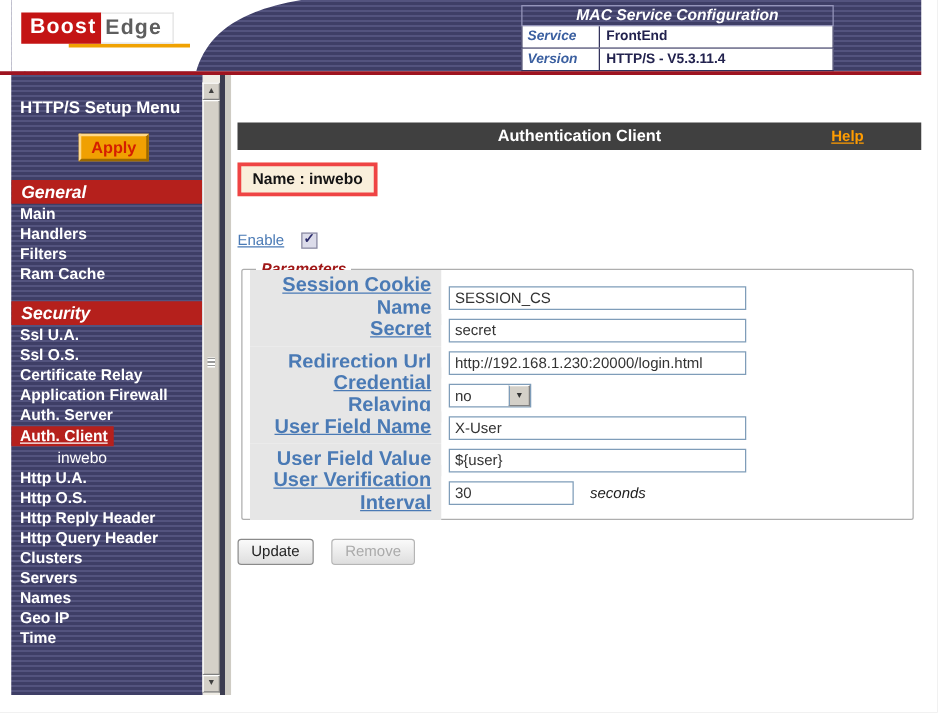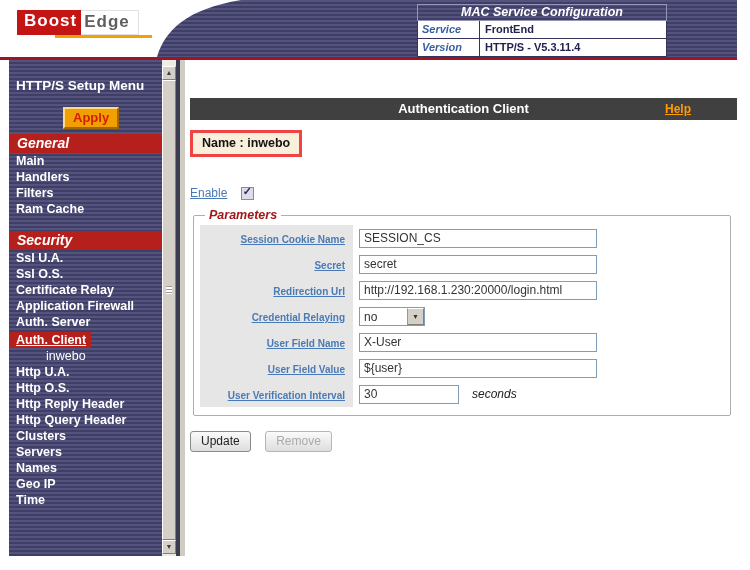--- a/index.html
+++ b/index.html
@@ -31,21 +31,21 @@
   .sidebar { position:absolute; left:9px; top:60px; width:167px; height:496px;
     background:repeating-linear-gradient(180deg,#53537e 0 2px,#3e3e66 2px 4px); }
   .sidebar-border { position:absolute; left:176px; top:60px; width:9px; height:496px;
     background:linear-gradient(90deg,#3c3c50 0 4px,#cfccc4 4px 9px); }
   .side-content { position:absolute; left:0; top:0; width:153px; height:100%; overflow:hidden; }
   .sidebar-title { color:#fff; font-weight:bold; font-size:13.5px; padding:18px 0 0 7px; }
   .apply-btn { display:inline-block; margin:14px 0 0 54px; background:#f0a002; color:#d41e00; font-weight:bold; font-size:13px;
     border-top:2px solid #ffd98a; border-left:2px solid #ffd98a; border-right:2px solid #9c6a00; border-bottom:2px solid #9c6a00;
     padding:1px 8px 2px 8px; cursor:pointer; }
   .section-bar { margin-top:14px; background:#b5201c; color:#fff; font-style:italic; font-weight:bold; font-size:14px; padding:1px 0 2px 8px; }
-  .section-bar.first { margin-top:5px; }
+  .section-bar.first { margin-top:15px; }
   .side-item { display:block; color:#fff; font-weight:bold; font-size:12.5px; line-height:16px; padding-left:7px; text-decoration:none; cursor:pointer; }
   .side-item.selected { display:inline-block; background:#b5201c; text-decoration:underline; padding-right:5px; }
   .side-item.indent { padding-left:37px; font-weight:normal; }
   .side-scroll { position:absolute; right:0; top:0; width:14px; height:100%; background:#efece5; }
   .scroll-btn { position:absolute; left:0; width:14px; height:14px; background:#d4d0c8;
     border-top:1px solid #fff; border-left:1px solid #fff; border-right:1px solid #808080; border-bottom:1px solid #808080;
     font-size:7px; line-height:12px; text-align:center; color:#404040; cursor:pointer; }
   .scroll-btn.up { top:6px; }
   .scroll-btn.down { bottom:2px; }
   .scroll-thumb { position:absolute; left:0; top:20px; bottom:16px; width:14px; background:#d4d0c8;
@@ -63,21 +63,21 @@
   .enable-row { position:absolute; left:5px; top:123px; }
   .enable-link { color:#4a7ab5; font-size:12px; text-decoration:underline; cursor:pointer; }
   .checkbox { display:inline-block; position:relative; width:13px; height:13px; margin-left:9px; top:3px;
     background:#dcdcea; border:1px solid #8a8aa2; }
   .checkbox .check { position:absolute; top:-3px; left:1px; color:#2a2a6a; font-size:11px; font-weight:bold; }
   .params-fieldset { position:absolute; left:8px; top:148px; width:538px; height:208px; border:1px solid #aeaeae; border-radius:2px; }
   .params-fieldset legend { margin-left:11px; padding:0 4px; color:#a01818; font-style:italic; font-weight:bold; font-size:12.5px; }
   .rows { margin-top:3px; }
   .field-row { display:flex; align-items:center; height:26px; padding-left:6px; }
   .field-label { width:153px; background:#e6e6e6; text-align:right; padding:4px 8px 4px 0; }
-  .field-label a { color:#4a7ab5; font-weight:bold; font-size:10px; text-decoration:underline; cursor:pointer;text-align:center; }
+  .field-label a { color:#4a7ab5; font-weight:bold; font-size:16px; text-decoration:underline; cursor:pointer;text-align:center; }
   .field-control { margin-left:6px; display:flex; align-items:center; }
   .tbox { width:238px; height:19px; border:1px solid #7f9db9; font-family:"Liberation Sans",sans-serif; font-size:12px; color:#333; padding:1px 4px; }
   .tbox.short { width:100px; }
   .selectbox { width:66px; height:19px; border:1px solid #7f9db9; display:flex; background:#fff; cursor:pointer; }
   .select-value { flex:1; font-size:12px; color:#333; padding:2px 0 0 4px; }
   .select-btn { width:17px; background:#d4d0c8; border-left:1px solid #7f9db9;
     border-top:1px solid #fff; border-bottom:1px solid #808080; border-right:1px solid #808080;
     text-align:center; font-size:7px; line-height:16px; color:#333; }
   .suffix { font-style:italic; font-size:12px; color:#1c1c1c; margin-left:13px; }
   .buttons { position:absolute; left:5px; top:371px; }

